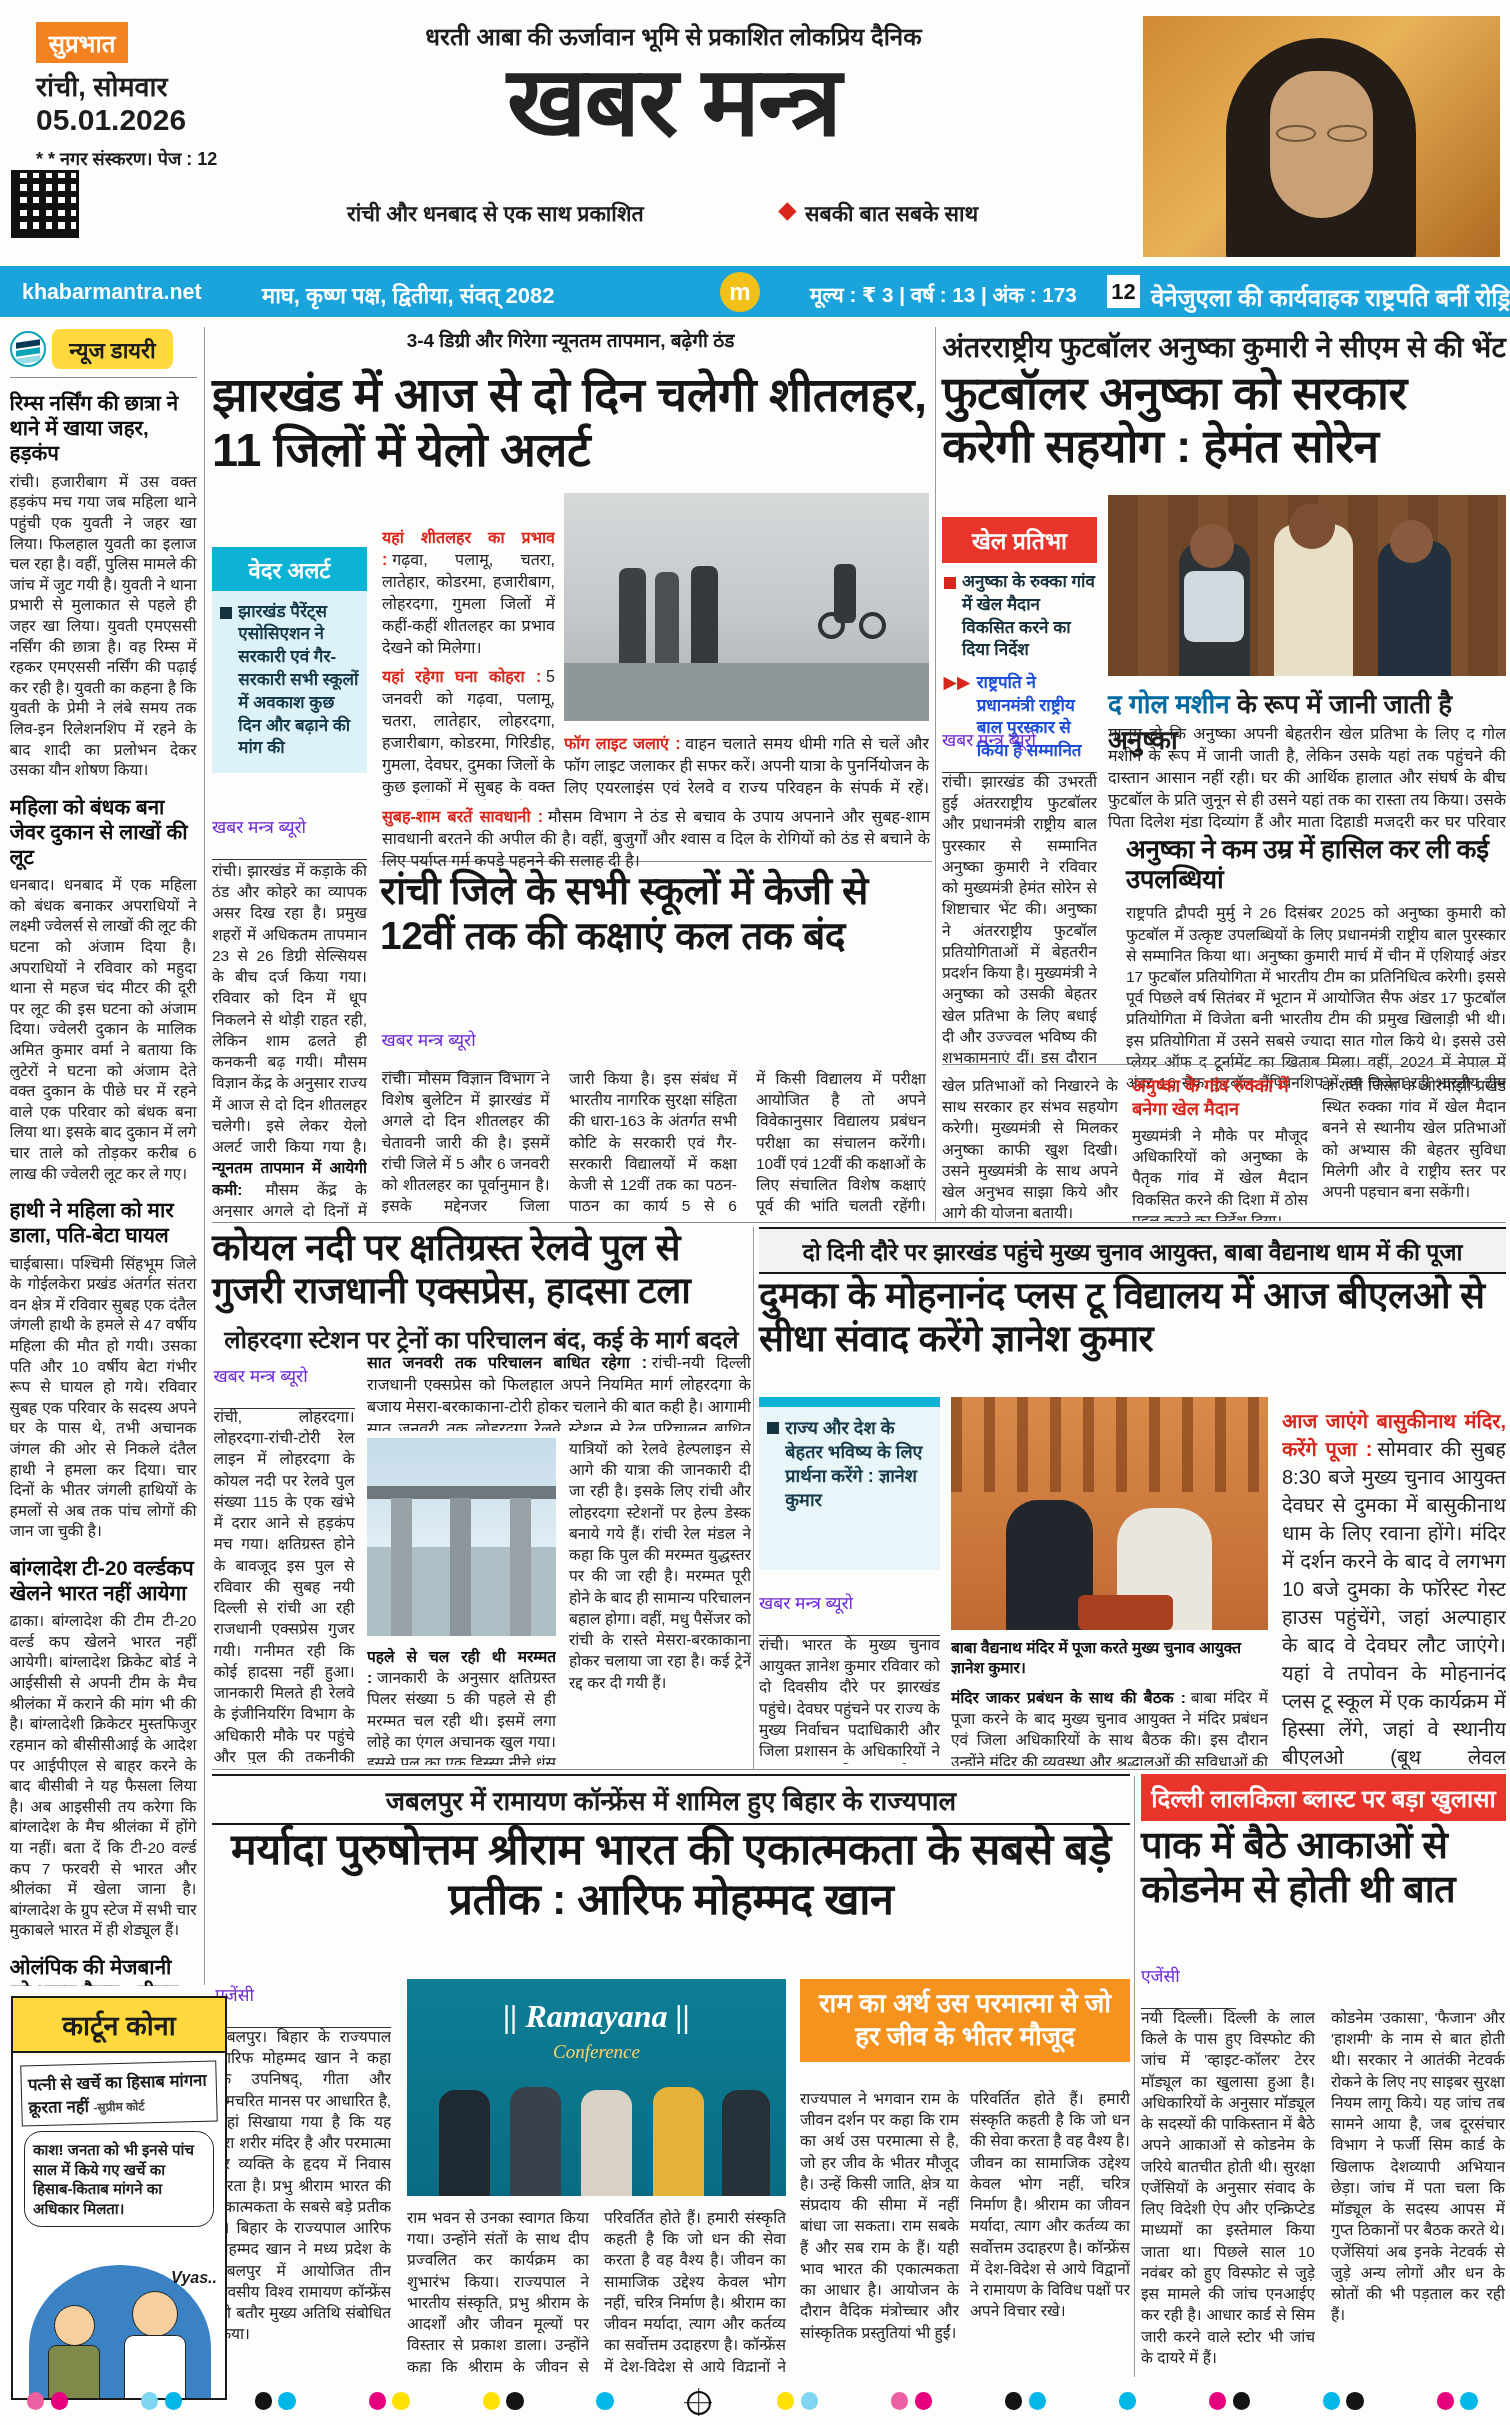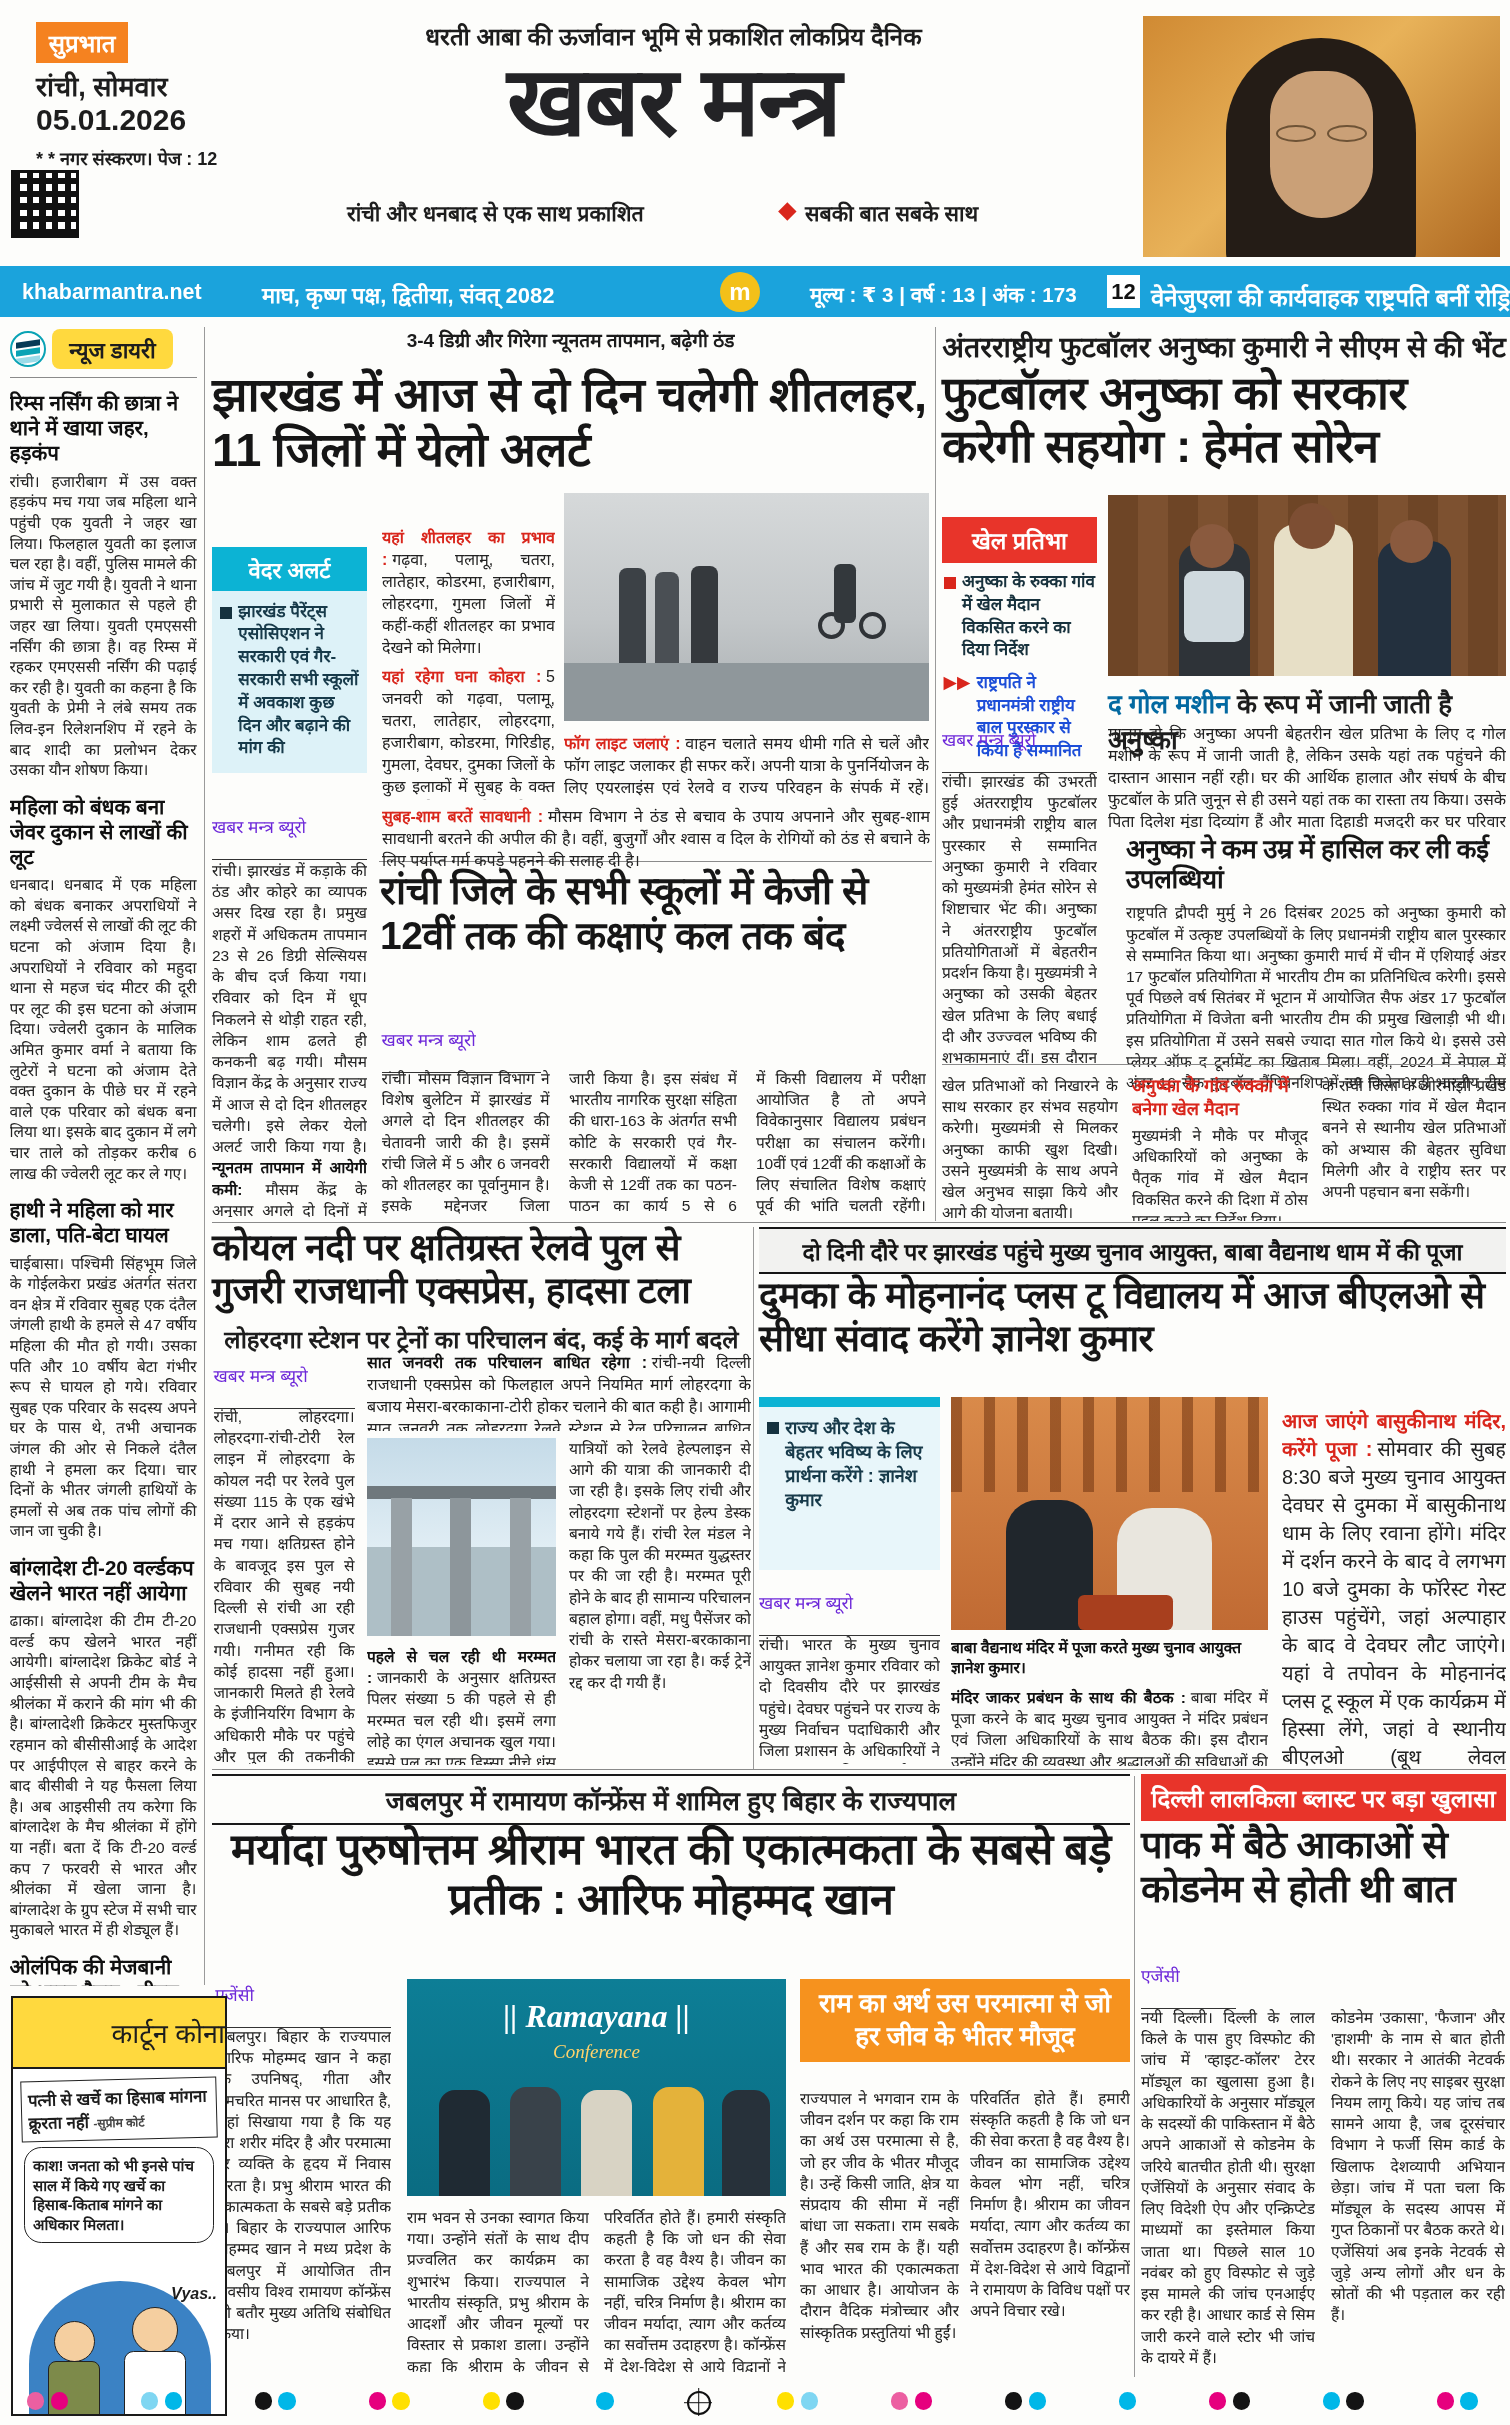--- a/index.html
+++ b/index.html
@@ -279,21 +279,21 @@
 
   <div class="abs" style="left:1141px;top:1774px;width:365px;height:601px">
     <div class="redbar">दिल्ली लालकिला ब्लास्ट पर बड़ा खुलासा</div>
     <div class="hl abs" style="left:0;top:49px;width:365px;font-size:38px">पाक में बैठे आकाओं से कोडनेम से होती थी बात</div>
     <div class="abs byline" style="left:0;top:189px;width:95px">एजेंसी</div>
     <div class="abs bodytx" style="left:0;top:233px;width:174px;height:358px">नयी दिल्ली। दिल्ली के लाल किले के पास हुए विस्फोट की जांच में 'व्हाइट-कॉलर' टेरर मॉड्यूल का खुलासा हुआ है। अधिकारियों के अनुसार मॉड्यूल के सदस्यों की पाकिस्तान में बैठे अपने आकाओं से कोडनेम के जरिये बातचीत होती थी। सुरक्षा एजेंसियों के अनुसार संवाद के लिए विदेशी ऐप और एन्क्रिप्टेड माध्यमों का इस्तेमाल किया जाता था। पिछले साल 10 नवंबर को हुए विस्फोट से जुड़े इस मामले की जांच एनआईए कर रही है। आधार कार्ड से सिम जारी करने वाले स्टोर भी जांच के दायरे में हैं।</div>
     <div class="abs bodytx" style="left:190px;top:233px;width:174px;height:358px">कोडनेम 'उकासा', 'फैजान' और 'हाशमी' के नाम से बात होती थी। सरकार ने आतंकी नेटवर्क रोकने के लिए नए साइबर सुरक्षा नियम लागू किये। यह जांच तब सामने आया है, जब दूरसंचार विभाग ने फर्जी सिम कार्ड के खिलाफ देशव्यापी अभियान छेड़ा। जांच में पता चला कि मॉड्यूल के सदस्य आपस में गुप्त ठिकानों पर बैठक करते थे। एजेंसियां अब इनके नेटवर्क से जुड़े अन्य लोगों और धन के स्रोतों की भी पड़ताल कर रही हैं।</div>
   </div>
 
   <div class="abs" style="left:11px;top:1996px;width:216px">
-    <div style="background:#ffd93e;border:2.4px solid #1a1a1a;text-align:right;font-size:27px;font-weight:400;padding:16px 0">कार्टून कोना</div>
+    <div style="background:#ffd93e;border:2.4px solid #1a1a1a;text-align:center;font-size:27px;font-weight:700;padding:8px 0">कार्टून कोना</div>
     <div style="border:2.4px solid #1a1a1a;border-top:none;background:#fff;height:347px;position:relative;overflow:hidden">
       <div style="margin:9.5px 8px 0;border:1.6px solid #222;padding:6.3px;font-size:16.6px;font-weight:700;transform:rotate(-1.5deg);background:#fff">
         <span>पत्नी से खर्चे का हिसाब मांगना क्रूरता नहीं</span>
         <span style="font-size:12px;font-weight:600;color:#444">-सुप्रीम कोर्ट</span>
       </div>
       <div style="margin:8px 11px 0;border:1.6px solid #222;border-radius:17.4px;padding:8px;font-size:15px;font-weight:700;line-height:1.3;background:#fff;position:relative;z-index:2">काश! जनता को भी इनसे पांच साल में किये गए खर्चे का हिसाब-किताब मांगने का अधिकार मिलता।</div>
       <div class="abs" style="left:16px;top:212px;width:182px;height:166px;background:#3b82c4;border-radius:50% 50% 0 0"></div>
       <div class="abs" style="left:41px;top:252px;width:41px;height:41px;background:#f5cfa0;border-radius:50%;border:1.6px solid #222"></div>
       <div class="abs" style="left:35px;top:292px;width:52px;height:55px;background:#7d8a4a;border:1.6px solid #222;border-radius:8px 8px 0 0"></div>
       <div class="abs" style="left:119px;top:238px;width:46px;height:46px;background:#f5cfa0;border-radius:50%;border:1.6px solid #222"></div>

